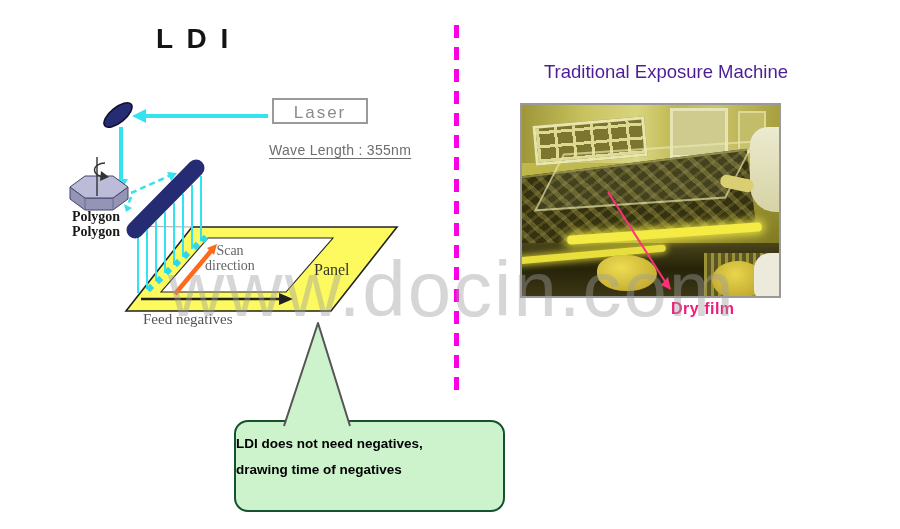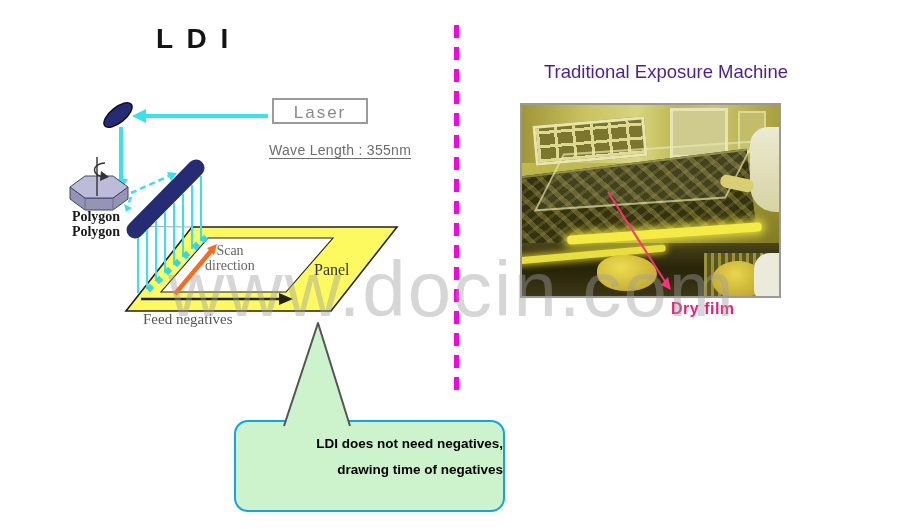--- a/index.html
+++ b/index.html
@@ -63,21 +63,21 @@
   .ph-sleeve2 { left:232px; top:148px; width:32px; height:47px; border-radius:16px 0 0 10px; background:#eceada; }
   .ph-arrow { inset:0; }
   .dry-film { left:671px; top:300px; font-size:16px; font-weight:bold; color:#f2197a; letter-spacing:0.5px; }
 
   
   .watermark { left:168px; top:250px; font-family:Liberation Sans, sans-serif; font-size:78px; line-height:1;
                color:#9e9e9e; opacity:0.42; letter-spacing:2px; pointer-events:none; z-index:30; }
 
   
   .callout { left:234px; top:420px; width:271px; height:92px; background:#cdf3cd;
-             border:2px solid #0ea5e9; border-radius:14px; z-index:40; text-align:right; padding-top:9px; }
+             border:2px solid #14532d; border-radius:14px; z-index:40; text-align:left; padding-top:9px; }
   .callout div { font-size:13.5px; font-weight:bold; color:#000; line-height:26px; }
   .callout-tail { left:270px; top:318px; width:100px; height:112px; z-index:41; }
 
   svg { display:block; }
   .diagram-svg { position:absolute; inset:0; z-index:1; }
   .layer { z-index:2; }
 </style>
 </head>
 <body>
 

